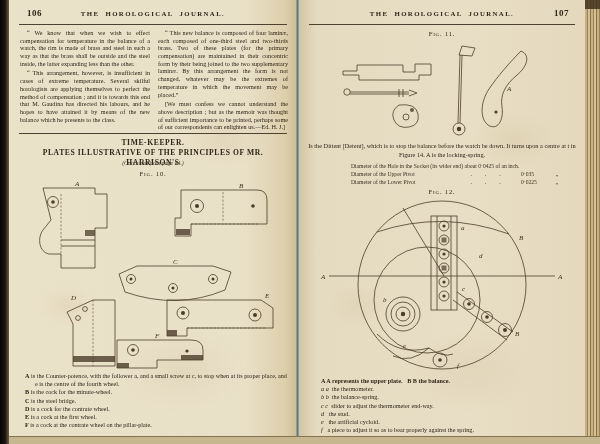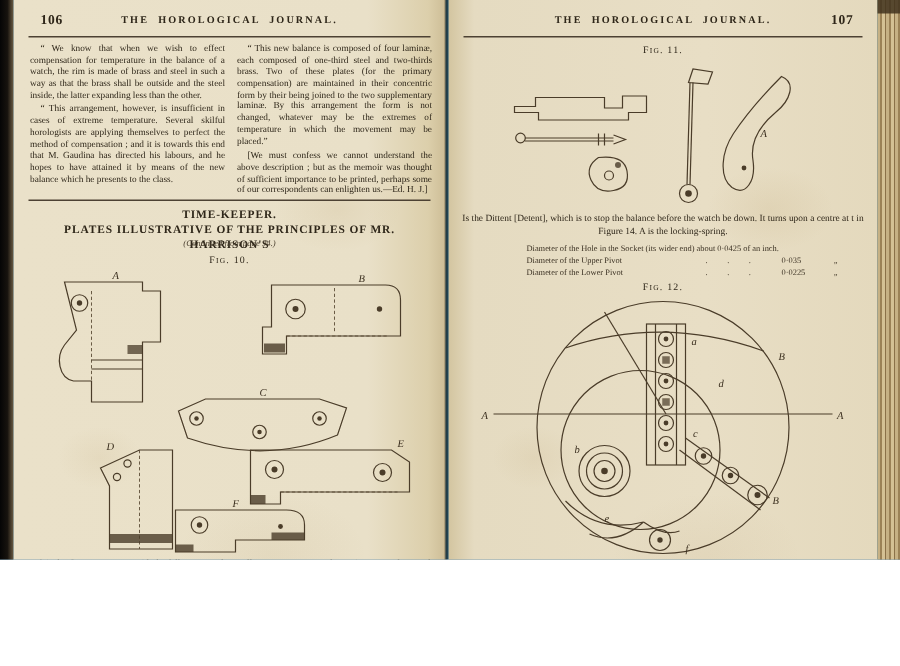--- a/index.html
+++ b/index.html
@@ -1,16 +1,16 @@
 <!DOCTYPE html>
 <html><head>
 <meta charset="utf-8">
 <style>
   html,body{margin:0;padding:0;}
-  #stage{position:relative;width:600px;height:373px;background:#0c4a6e;overflow:hidden;
+  #stage{position:relative;width:600px;height:444px;background:#7dd3fc;overflow:hidden;
          font-family:"Liberation Serif","DejaVu Serif",serif;color:#2e2619;}
   
   .left-edge{position:absolute;left:0;top:0;width:9px;height:444px;
     background:linear-gradient(90deg,#050505 0%,#17130e 55%,#6b5c44 100%);}
   .right-edge{position:absolute;left:585px;top:0;width:15px;height:444px;
     background:repeating-linear-gradient(90deg,#c6b184 0 2px,#9b8256 2px 3px,#d4c194 3px 5px,#8a7148 5px 6px);}
   .right-edge-top{position:absolute;left:585px;top:0;width:15px;height:9px;background:#41321d;opacity:.85;}
   .bottom-edge{position:absolute;left:9px;top:436px;width:591px;height:8px;
     background:#c7b78e;border-top:1px solid #85724e;}
   .gutter-line{position:absolute;left:296px;top:0;width:3px;height:436px;

